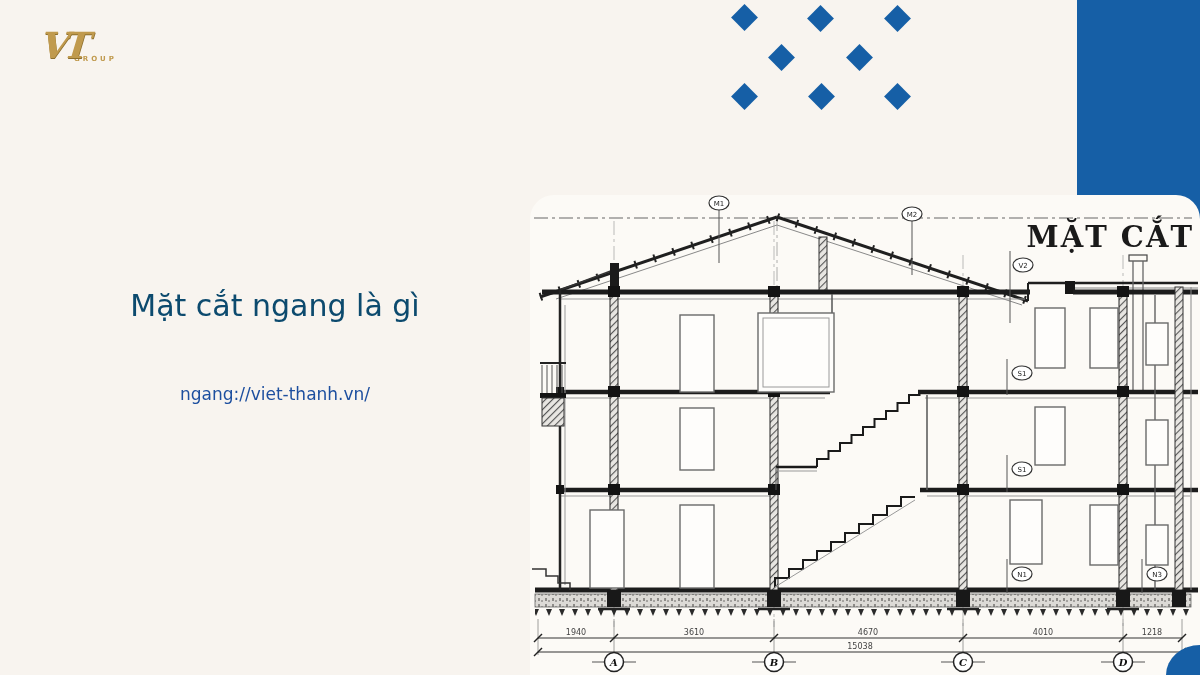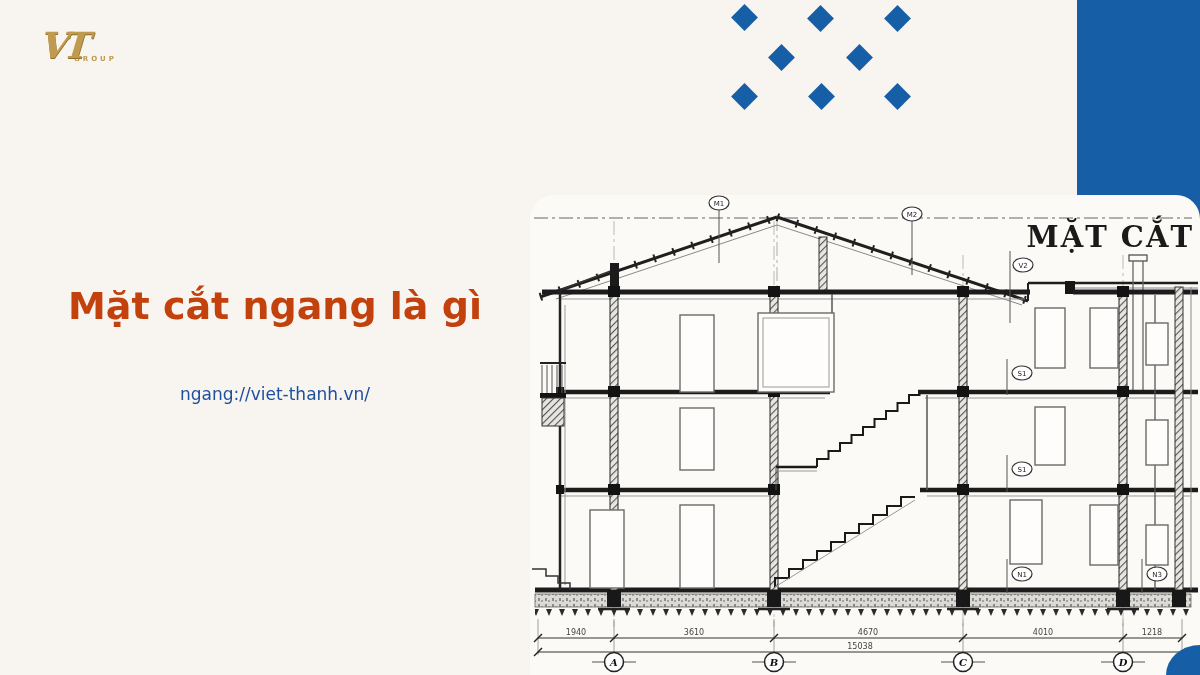--- a/index.html
+++ b/index.html
@@ -17,21 +17,21 @@
 
   
   .blue-block { position:absolute; left:1077px; top:-20px; width:140px; height:600px;
                 background:#165fa6; border-radius:0 0 0 26px; z-index:1; }
   .corner-accent { position:absolute; right:0; bottom:0; width:34px; height:30px;
                    background:#165fa6; border-radius:100% 0 0 0; z-index:5; }
   .diamond { position:absolute; width:19px; height:19px; background:#165fa6; transform:rotate(45deg); }
 
   
   .hero { position:absolute; left:55px; top:284px; width:440px; text-align:center; z-index:2; }
-  .hero-title { font-size:38px; font-weight:bold; color:#c2410c; letter-spacing:0px; line-height:44px; }
+  .hero-title { font-size:30px; font-weight:normal; color:#0c4a6e; letter-spacing:0px; line-height:44px; }
   .hero-url { margin-top:56px; font-size:17px; font-weight:500; color:#1d4f9f; }
 
   
   .panel { position:absolute; left:530px; top:195px; width:670px; height:480px;
            background:#fcfaf6; border-radius:24px 24px 0 0; overflow:hidden; z-index:2; }
   .panel svg { display:block; }
 
   .dwgtitle { font:bold 29px "DejaVu Serif","Liberation Serif",serif; fill:#1a1a1a; letter-spacing:2px; }
   .dim  { font:8px "DejaVu Sans",sans-serif; fill:#444; }
   .lbl  { font:7px "DejaVu Sans",sans-serif; fill:#222; }

